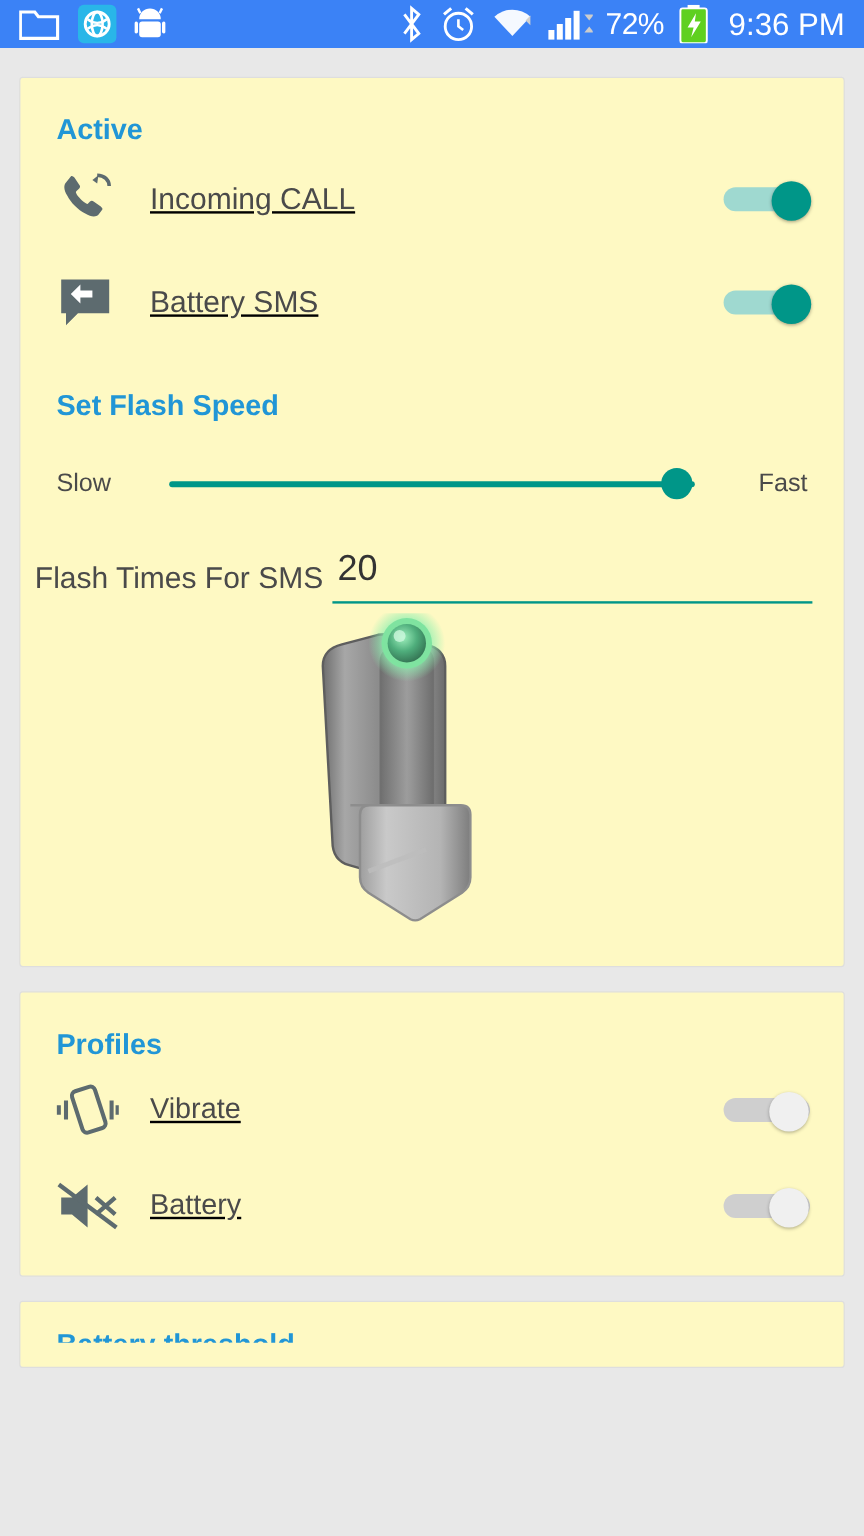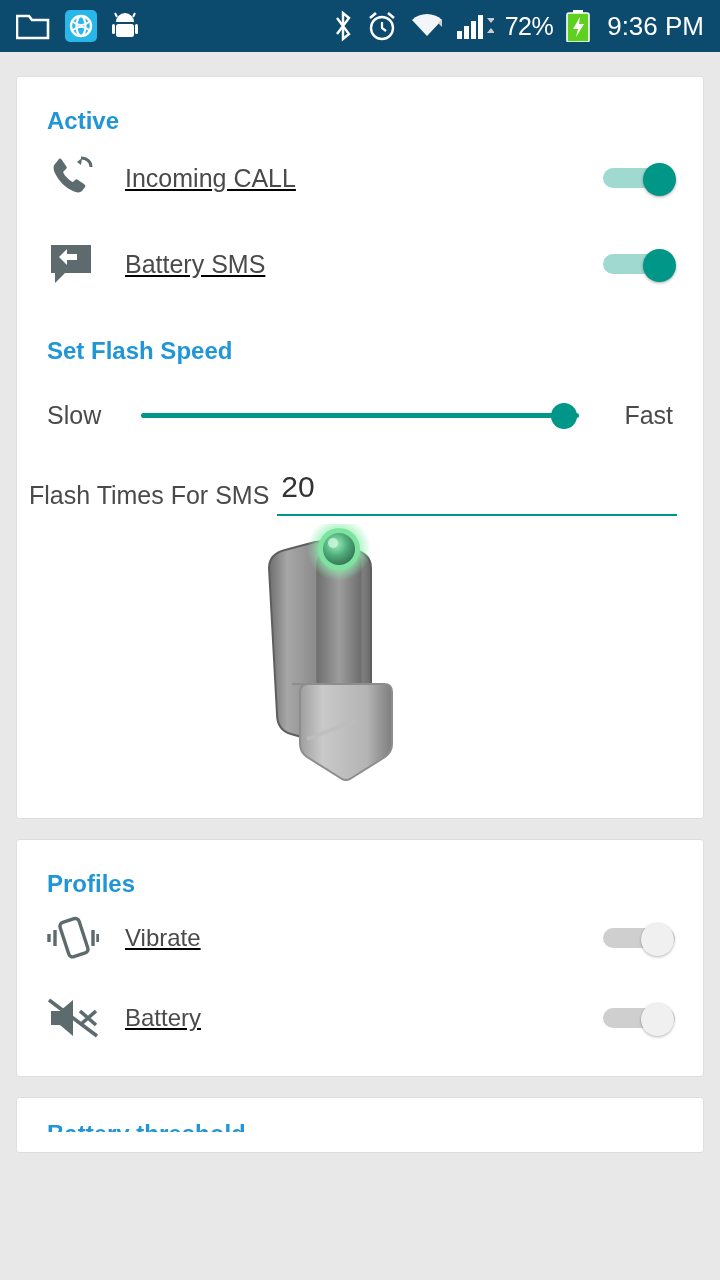--- a/index.html
+++ b/index.html
@@ -5,22 +5,22 @@
   * { box-sizing: border-box; margin: 0; padding: 0; }
   html, body {
     width: 720px; height: 1280px;
     background: #e8e8e8;
     font-family: "Liberation Sans", sans-serif;
     overflow: hidden;
   }
 
   
   .statusbar {
-    height: 52px;
-    background: #0c4a6e;
+    height: 40px;
+    background: #3b82f6;
     display: flex;
     align-items: center;
     padding: 0 16px;
     color: #ffffff;
   }
   .sb-left { display: flex; align-items: center; gap: 14px; }
   .sb-right { display: flex; align-items: center; gap: 11px; margin-left: auto; }
   .sb-icon { display: flex; align-items: center; justify-content: center; }
   .battery-pct {
     font-size: 25px;
@@ -34,21 +34,21 @@
   }
 
   
   .content {
     padding: 24px 16px 0 16px;
     height: 1222px;
     overflow: hidden;
   }
 
   .card {
-    background: #ffffff;
+    background: #fef9c3;
     border: 1px solid #dedede;
     border-radius: 3px;
     margin-bottom: 20px;
     padding: 0 0 18px 0;
   }
 
   .section-title {
     color: #2196d6;
     font-size: 24px;
     font-weight: bold;
@@ -102,21 +102,21 @@
   .toggle.off .track { background: #cfcfcf; }
   .toggle.off .thumb { background: #f0f0f0; left: 38px; box-shadow: 0 1px 3px rgba(0,0,0,0.30); }
 
   
   .slider-row {
     display: flex;
     align-items: center;
     padding: 36px 30px 26px 30px;
   }
   .slider-end {
-    font-size: 25px;
+    font-size: 21px;
     color: #4a4a4a;
     width: 80px;
   }
   .slider-end.right { text-align: right; }
   .slider-track-wrap {
     flex: 1;
     position: relative;
     height: 28px;
     margin: 0 14px;
     display: flex;

